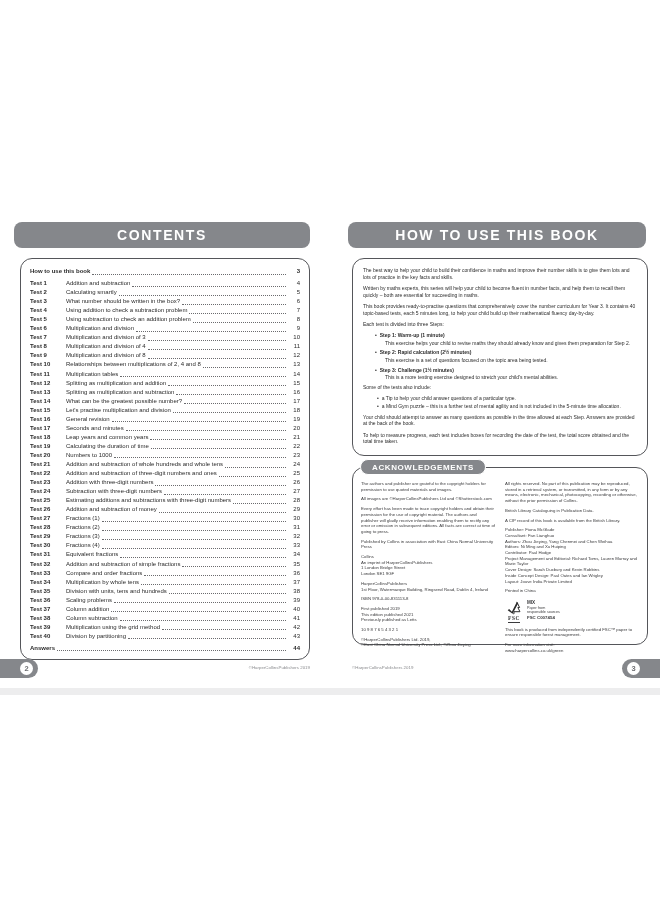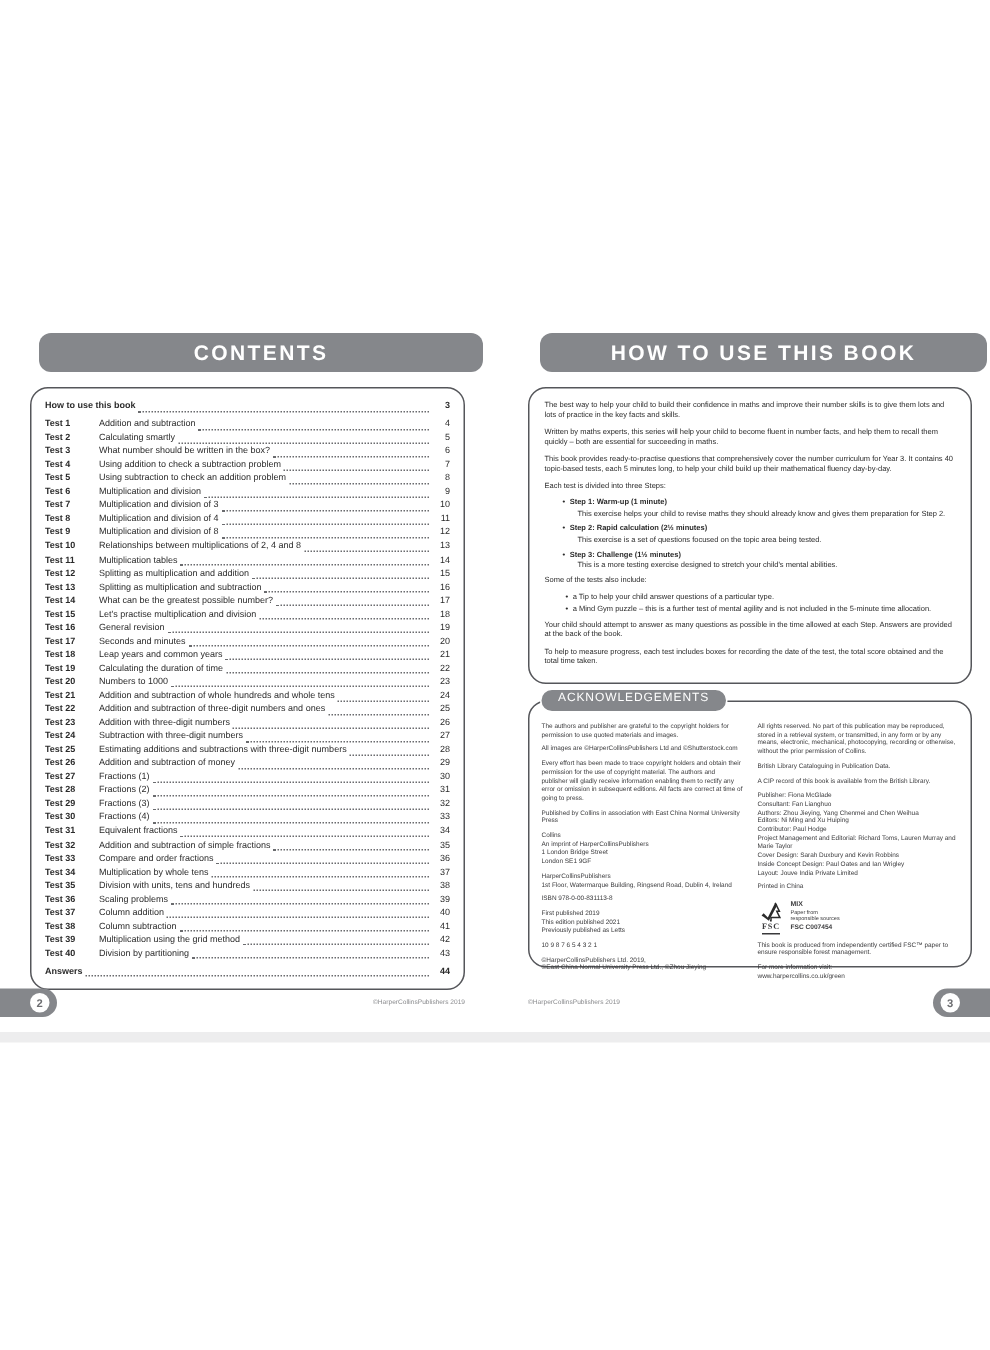--- a/index.html
+++ b/index.html
@@ -5,21 +5,21 @@
   html,body{margin:0;padding:0;}
   body{
     width:660px;height:900px;position:relative;overflow:hidden;
     background:#ffffff;color:#2b2b2b;
     font-family:"Liberation Sans","DejaVu Sans",sans-serif;
     -webkit-font-smoothing:antialiased;
   }
   .header-bar{
     position:absolute;top:222px;height:26px;background:#85878b;border-radius:8px;
     color:#ffffff;font-weight:bold;font-size:14px;letter-spacing:1.6px;
-    display:flex;align-items:center;justify-content:center;margin-left:12px;
+    display:flex;align-items:center;justify-content:center;
   }
   #bar-left{left:14px;width:296px;}
   #bar-right{left:348px;width:298px;}
 
   .round-box{
     position:absolute;border:1px solid #55565a;border-radius:12px;background:#ffffff;
     box-sizing:border-box;
   }
   #toc-box{left:20px;top:258px;width:290px;height:402px;padding:8px 9px 6px 9px;display:flex;flex-direction:column;}
   .toc-row{display:flex;align-items:flex-end;font-size:6px;line-height:9.05px;white-space:nowrap;}
@@ -34,22 +34,22 @@
   #intro-box p{margin:0 0 4.5px 0;}
   .step-item{margin:0 0 1.5px 12px;}
   .step-label{font-weight:bold;}
   .step-desc{margin:1px 0 3px 10px;}
   .bullet{font-weight:bold;margin-right:3px;}
   .mini-bullet{margin:0 0 1px 14px;}
 
   #ack-box{left:352px;top:467px;width:296px;height:178px;padding:13px 8px 5px 8px;}
   #ack-pill{
     position:absolute;left:360px;top:459px;height:14px;background:#85878b;border-radius:9px;
-    border:1.5px solid #ffffff;color:#ffffff;font-weight:normal;font-size:8px;letter-spacing:.6px;
-    padding:0 11px;display:flex;z-index:3;
+    border:1.5px solid #ffffff;color:#ffffff;font-weight:bold;font-size:8px;letter-spacing:.6px;
+    padding:0 11px;display:flex;align-items:center;z-index:3;
   }
   .ack-cols{display:flex;gap:10px;}
   .ack-col{flex:1;font-size:4.3px;line-height:5.7px;color:#3a3a3c;}
   .ack-p{margin:0 0 4px 0;white-space:pre-line;}
   .fsc-wrap{display:flex;align-items:flex-start;gap:6px;margin:5px 0 4px 2px;}
   .fsc-logo-col{display:flex;flex-direction:column;align-items:center;}
   .fsc-word{font-family:"Liberation Serif","DejaVu Serif",serif;font-size:5.5px;font-weight:bold;letter-spacing:.5px;border-bottom:.5px solid #3a3a3c;}
   .fsc-text-col{padding-top:1px;}
   .fsc-mix{font-weight:bold;font-size:4.6px;}
   .fsc-src{font-size:3.7px;white-space:pre-line;line-height:4.4px;}

